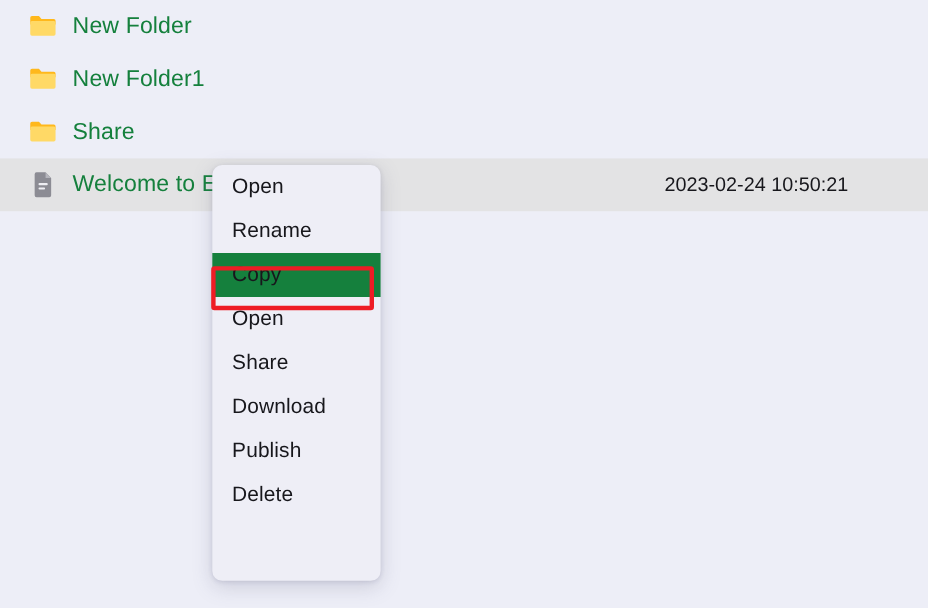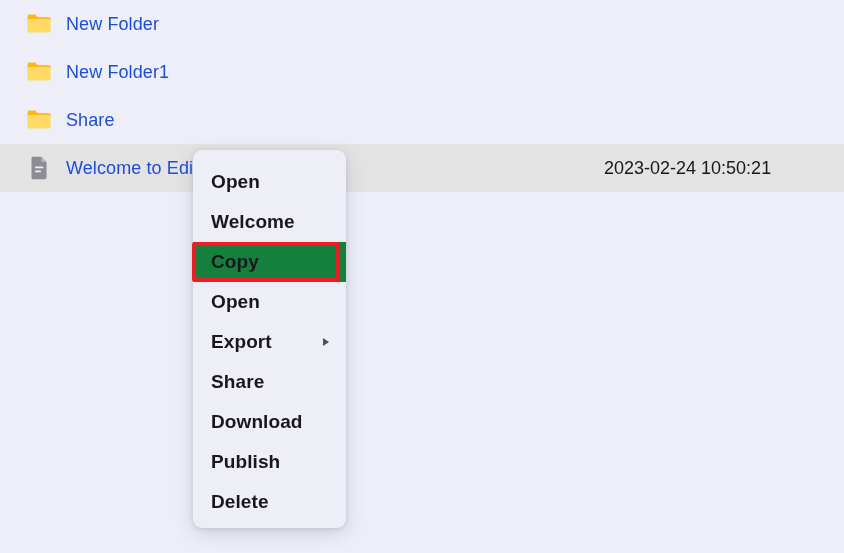--- a/index.html
+++ b/index.html
@@ -34,22 +34,22 @@
     background: #e3e3e4;
   }
   .row-icon {
     width: 26px;
     height: 26px;
     flex: 0 0 26px;
     display: block;
     margin-right: 14px;
   }
   .row-name {
-    font-size: 18px;
-    color: #1d4ed8;
+    font-size: 21px;
+    color: #15803d;
     letter-spacing: 0.1px;
     white-space: nowrap;
   }
   .row-date {
     position: absolute;
     left: 604px;
     top: 50%;
     transform: translateY(-50%);
     font-size: 18px;
     color: #17171c;
@@ -61,23 +61,21 @@
     position: absolute;
     left: 193px;
     top: 150px;
     width: 153px;
     height: 378px;
     background: #eeeef6;
     border-radius: 9px;
     box-shadow: 0 5px 18px rgba(90, 90, 125, 0.22),
                 0 1px 4px rgba(90, 90, 125, 0.16);
     box-sizing: border-box;
-    padding-top: 12px;
     z-index: 10;
-    font-weight: bold;
   }
   .menu-item {
     position: relative;
     height: 40px;
     display: flex;
     align-items: center;
     padding-left: 18px;
     box-sizing: border-box;
     font-size: 19px;
     color: #17171c;
@@ -148,31 +146,27 @@
       <span class="row-name">Welcome to Edit</span>
       <span class="row-date">2023-02-24 10:50:21</span>
     </div>
   </div>
 
 <div id="context-menu">
     <div class="menu-item">
       <span>Open</span>
     </div>
     <div class="menu-item">
-      <span>Welcome</span>
+      <span>Rename</span>
     </div>
     <div class="menu-item hovered">
       <span>Copy</span>
     </div>
     <div class="menu-item">
       <span>Open</span>
-    </div>
-    <div class="menu-item">
-      <span>Export</span>
-      <span class="submenu-arrow"></span>
     </div>
     <div class="menu-item">
       <span>Share</span>
     </div>
     <div class="menu-item">
       <span>Download</span>
     </div>
     <div class="menu-item">
       <span>Publish</span>
     </div>

